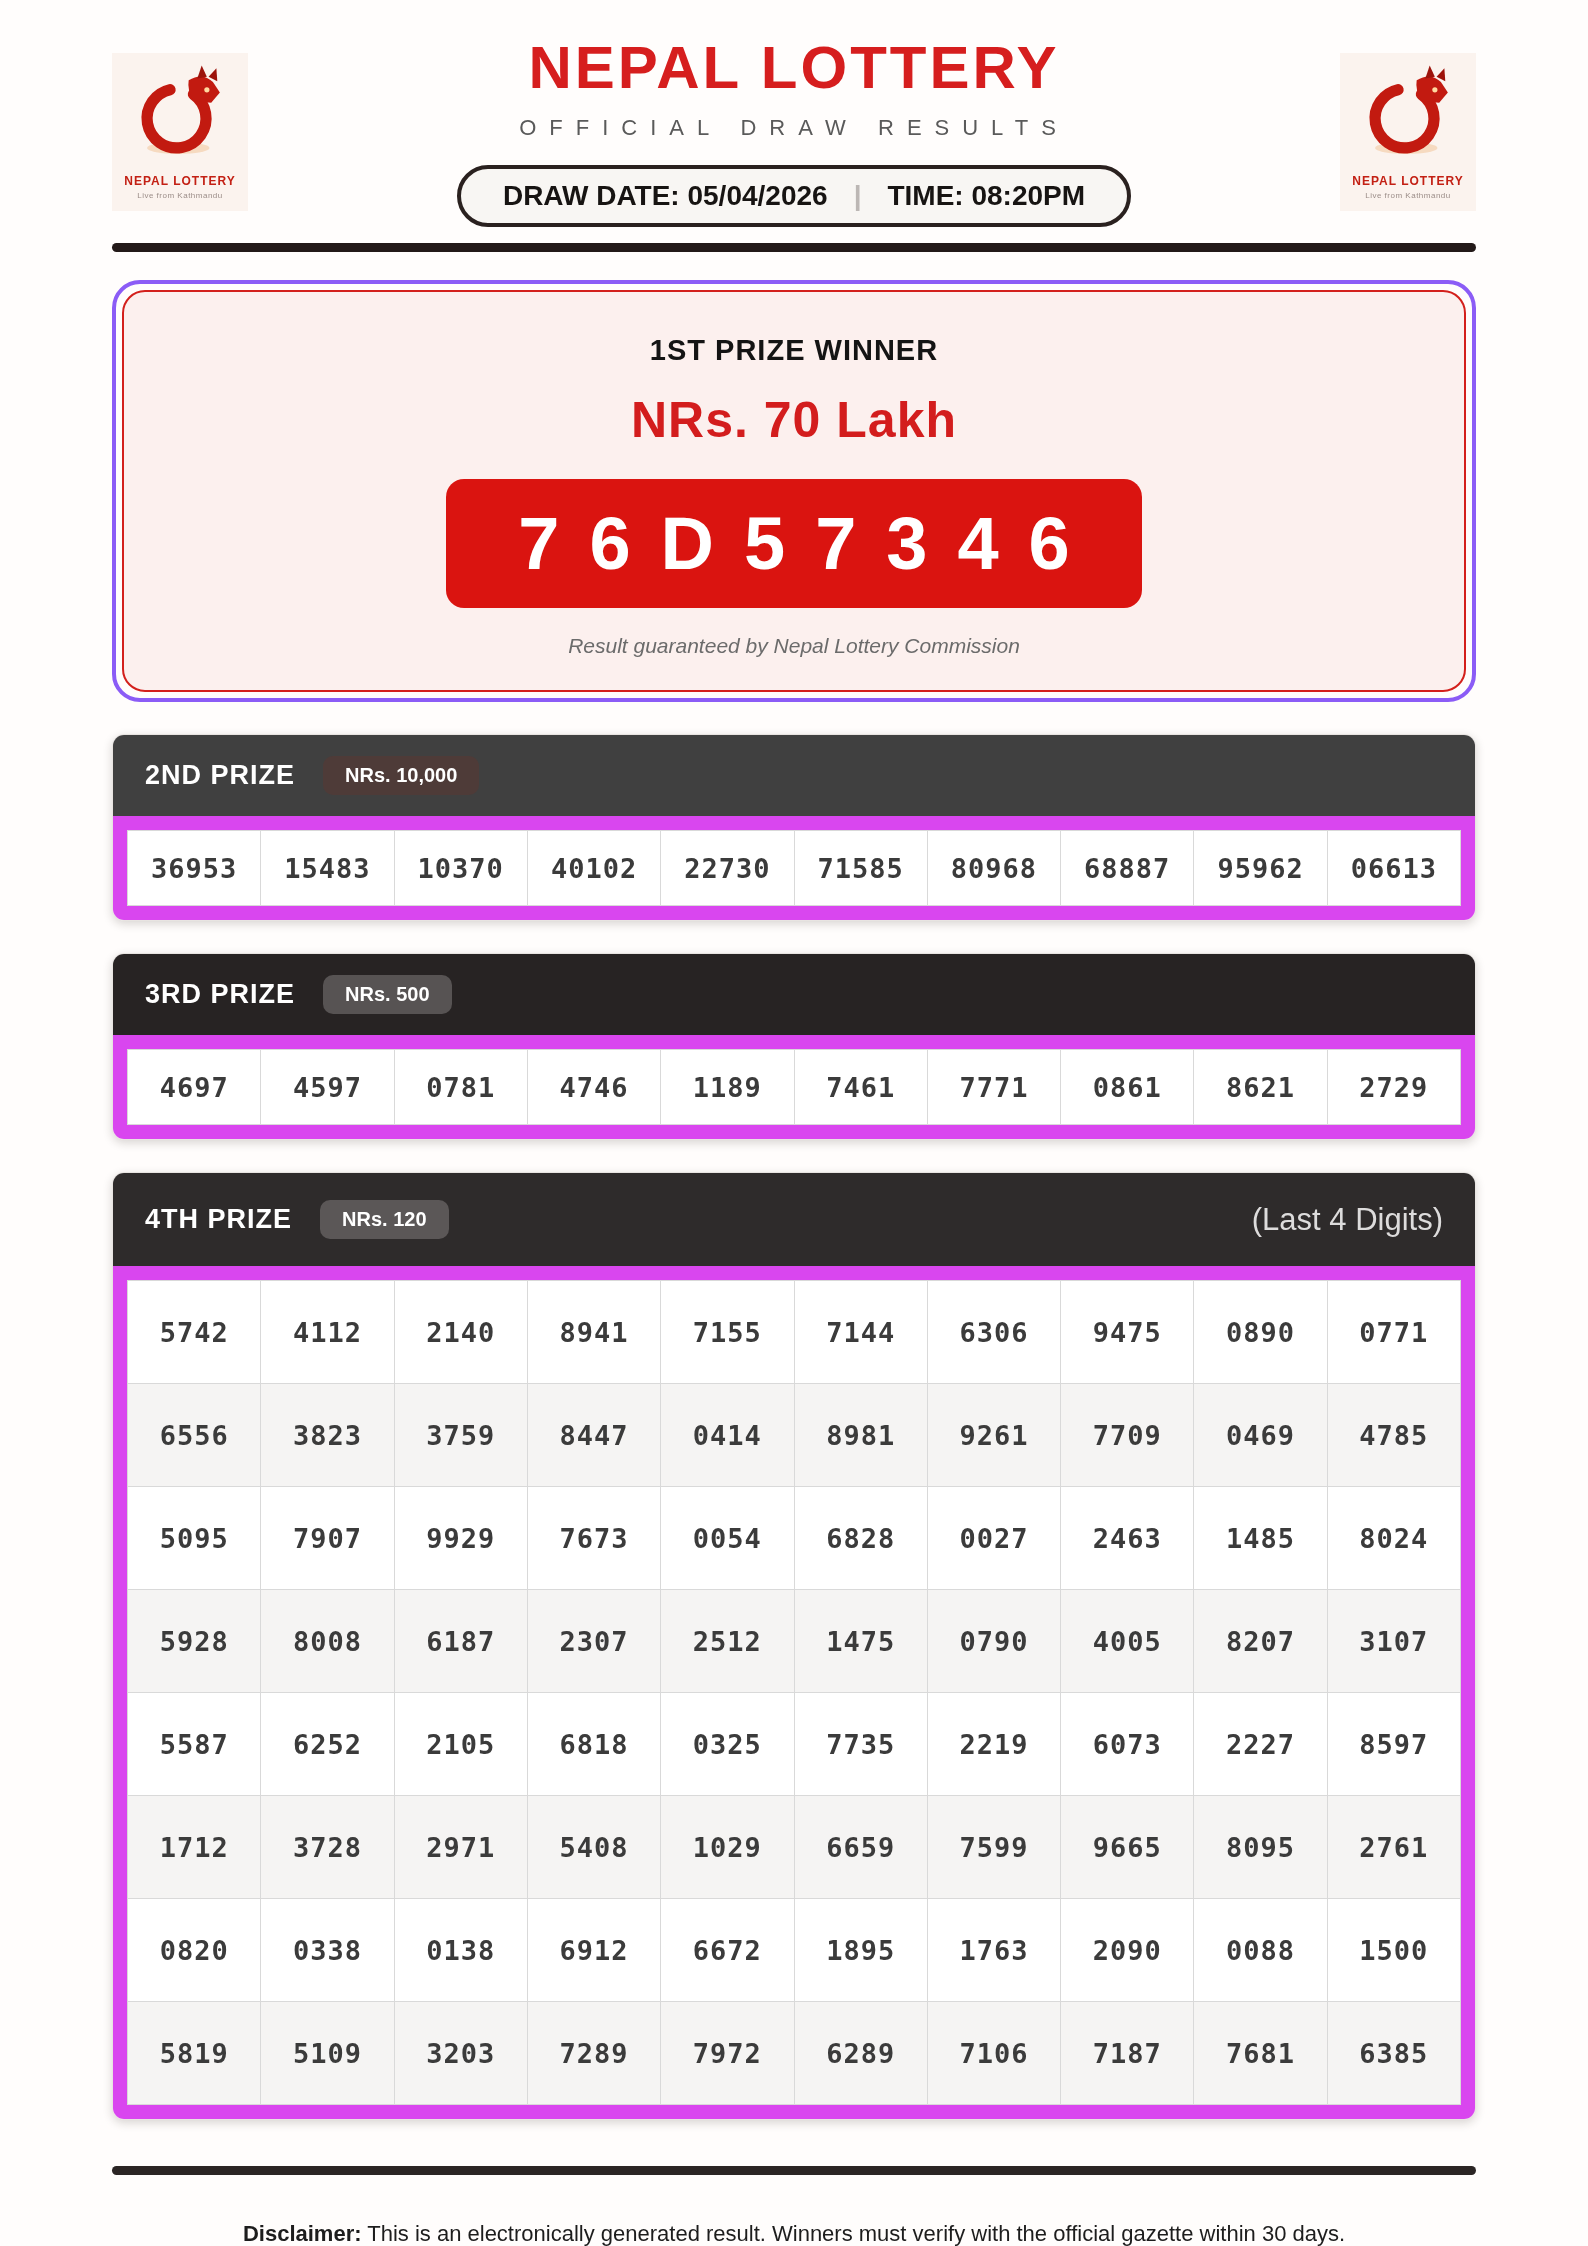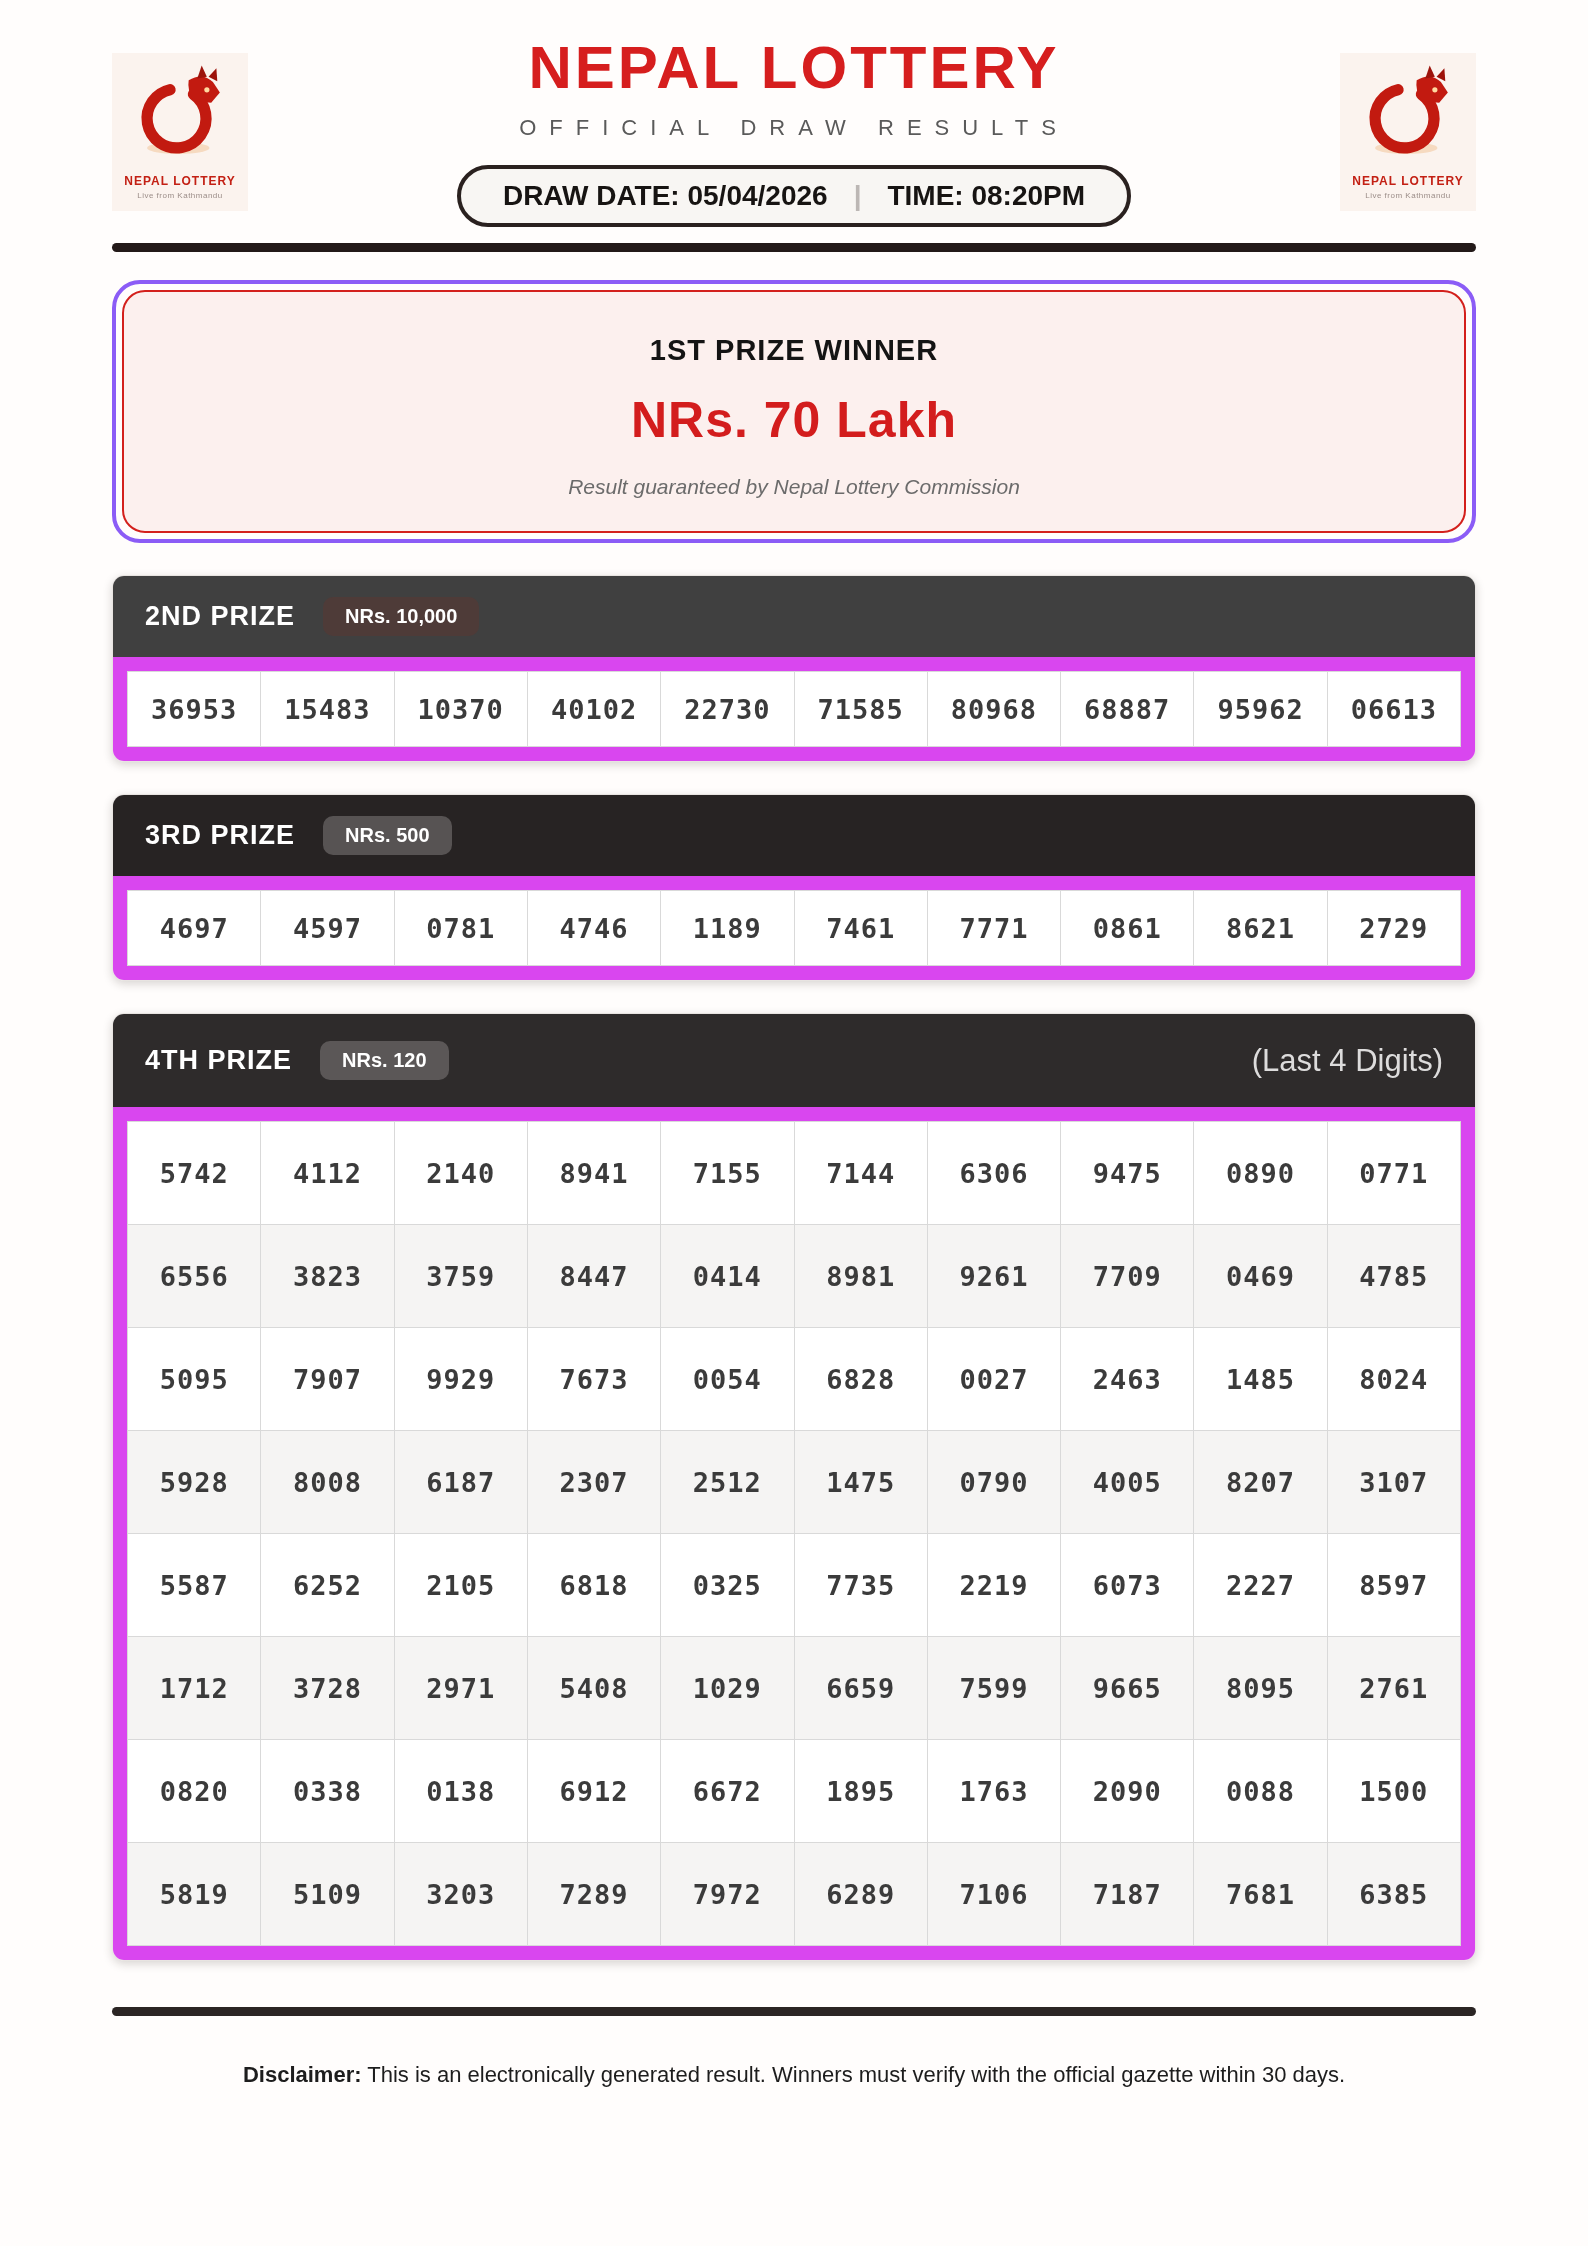--- a/index.html
+++ b/index.html
@@ -106,20 +106,23 @@
       <span class="logo-tagline">Live from Kathmandu</span>
     </div>
   </div>
 
   <div class="divider"></div>
 
   <div class="fp-outer">
     <div class="fp-inner">
       <div class="fp-label">1ST PRIZE WINNER</div>
       <div class="fp-amount">NRs. 70 Lakh</div>
+      <div class="fp-number-box">
+        <span class="fp-number">76D57346</span>
+      </div>
       <div class="fp-caption">Result guaranteed by Nepal Lottery Commission</div>
     </div>
   </div>
 
   <div class="prize-section">
     <div class="ps-header h2">
       <span class="ps-label">2ND PRIZE</span>
       <span class="ps-badge b2">NRs. 10,000</span>
     </div>
     <div class="ps-body">

